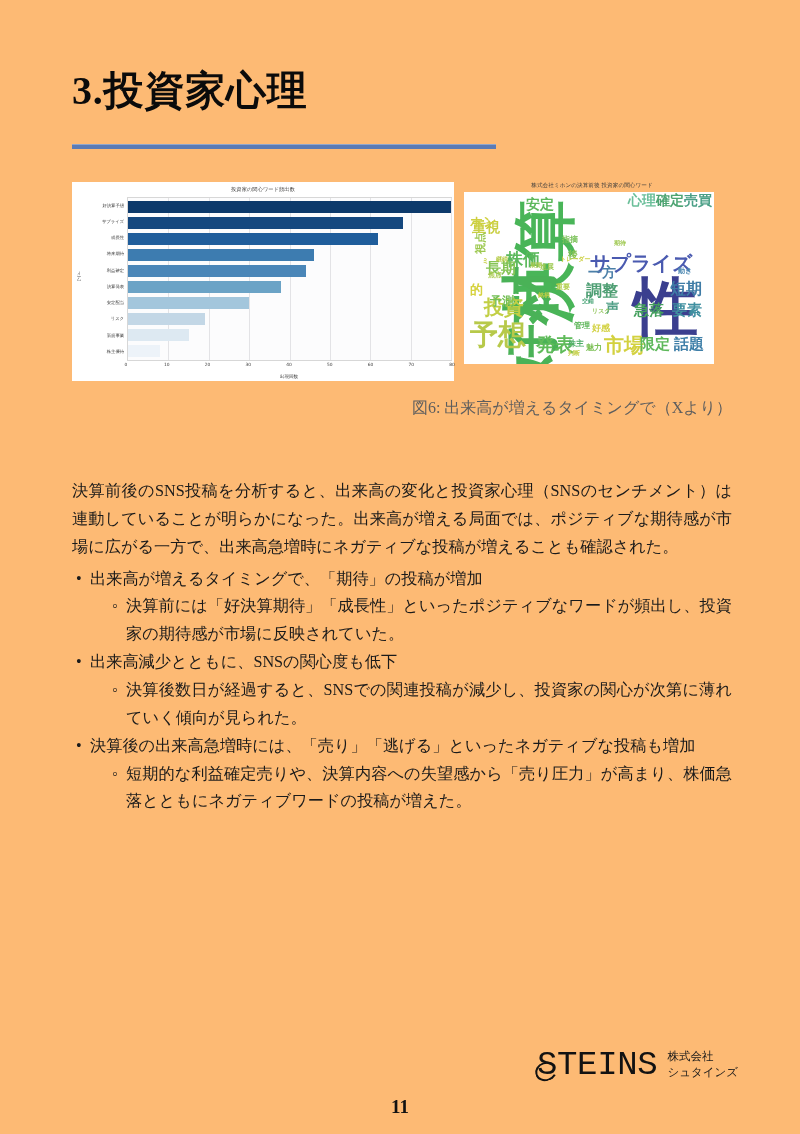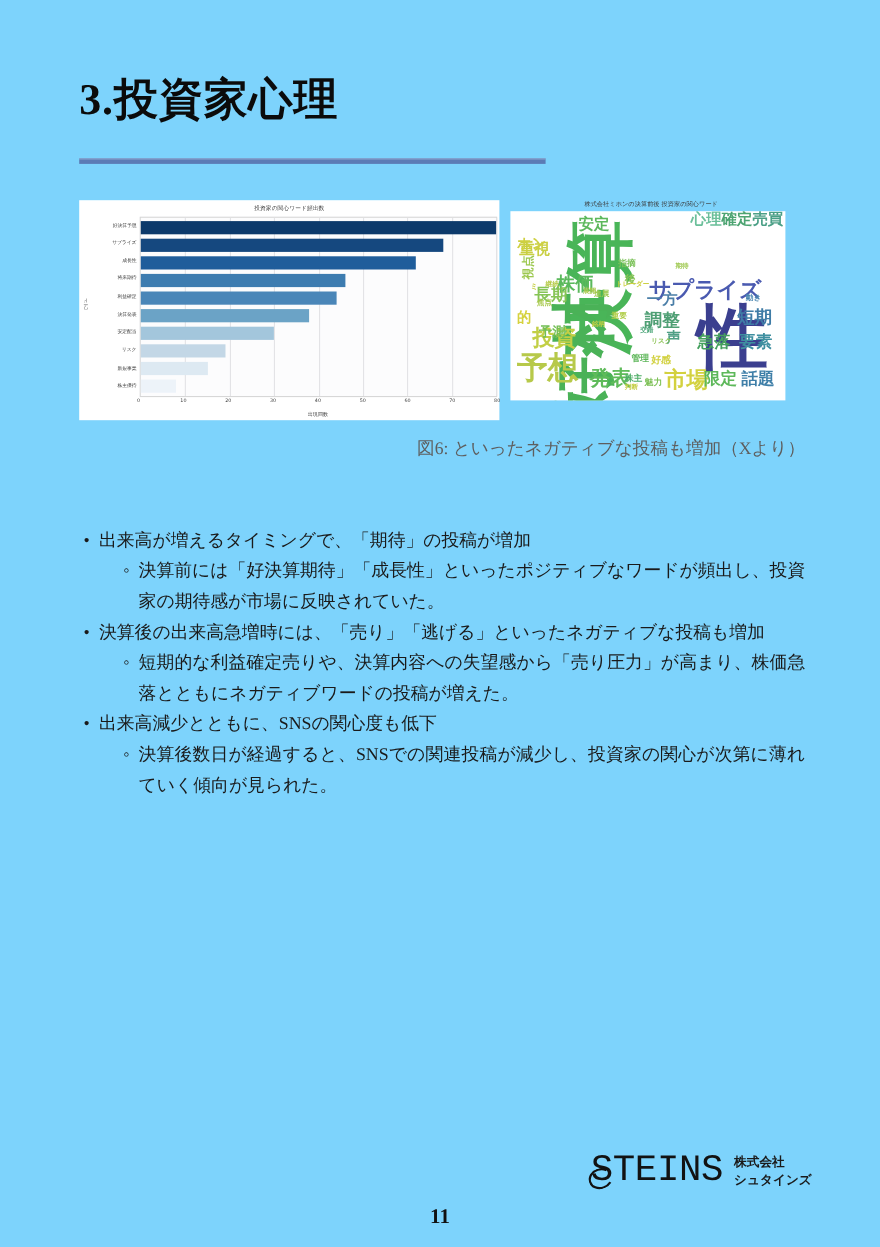--- a/index.html
+++ b/index.html
@@ -10,21 +10,21 @@
   }
   body {
     font-family: "Liberation Serif", "DejaVu Serif", serif;
     color: #111111;
   }
   .page {
     position: relative;
     width: 800px;
     height: 1134px;
     margin: 0 auto;
-    background: #7dd3fc;
+    background: #fdba74;
     overflow: hidden;
     box-sizing: border-box;
   }
 
   
   .heading-block {
     position: absolute;
     left: 72px;
     top: 68px;
     width: 660px;
@@ -280,21 +280,21 @@
     width: 18px;
     height: 15px;
     border: 2px solid #121212;
     border-radius: 50%;
     border-right-color: transparent;
     transform: rotate(-18deg);
   }
   .logo-sub {
     font-family: "DejaVu Sans", "Liberation Sans", sans-serif;
     font-size: 11.5px;
-    font-weight: 700;
+    font-weight: 400;
     line-height: 1.35;
     color: #1a1a1a;
   }
   .page-number {
     position: absolute;
     left: 0;
     right: 0;
     bottom: 16px;
     text-align: center;
     font-size: 19px;
@@ -439,40 +439,41 @@
             <div class="wc-word" style="left: 128px; top: 116px; font-size: 6px; color: rgb(142, 196, 85);">リスク</div>
             <div class="wc-word" style="left: 66px; top: 70px; font-size: 6px; color: rgb(169, 201, 77);">展開</div>
             <div class="wc-word" style="left: 150px; top: 48px; font-size: 6px; color: rgb(158, 200, 79);">期待</div>
             <div class="wc-word" style="left: 74px; top: 100px; font-size: 6px; color: rgb(192, 206, 69);">銘柄</div>
           </div>
       </div>
 
     </div>
   </div>
 
-  <div class="figure-caption">図6: といったネガティブな投稿も増加（Xより）</div>
+  <div class="figure-caption">図6: 出来高が増えるタイミングで（Xより）</div>
 
   <div class="body-block">
+    <p class="body-para">決算前後のSNS投稿を分析すると、出来高の変化と投資家心理（SNSのセンチメント）は連動していることが明らかになった。出来高が増える局面では、ポジティブな期待感が市場に広がる一方で、出来高急増時にネガティブな投稿が増えることも確認された。</p>
     <ul class="bullets">
         <li>
           <div class="lv1-text">出来高が増えるタイミングで、「期待」の投稿が増加</div>
           <ul class="sublist">
             <li>決算前には「好決算期待」「成長性」といったポジティブなワードが頻出し、投資家の期待感が市場に反映されていた。</li>
           </ul>
         </li>
         <li>
+          <div class="lv1-text">出来高減少とともに、SNSの関心度も低下</div>
+          <ul class="sublist">
+            <li>決算後数日が経過すると、SNSでの関連投稿が減少し、投資家の関心が次第に薄れていく傾向が見られた。</li>
+          </ul>
+        </li>
+        <li>
           <div class="lv1-text">決算後の出来高急増時には、「売り」「逃げる」といったネガティブな投稿も増加</div>
           <ul class="sublist">
             <li>短期的な利益確定売りや、決算内容への失望感から「売り圧力」が高まり、株価急落とともにネガティブワードの投稿が増えた。</li>
-          </ul>
-        </li>
-        <li>
-          <div class="lv1-text">出来高減少とともに、SNSの関心度も低下</div>
-          <ul class="sublist">
-            <li>決算後数日が経過すると、SNSでの関連投稿が減少し、投資家の関心が次第に薄れていく傾向が見られた。</li>
           </ul>
         </li>
       </ul>
   </div>
 
   <div class="footer-logo">
     <div class="logo-mark">STEINS</div>
     <div class="logo-sub">
       <div>株式会社</div>
       <div>シュタインズ</div>

